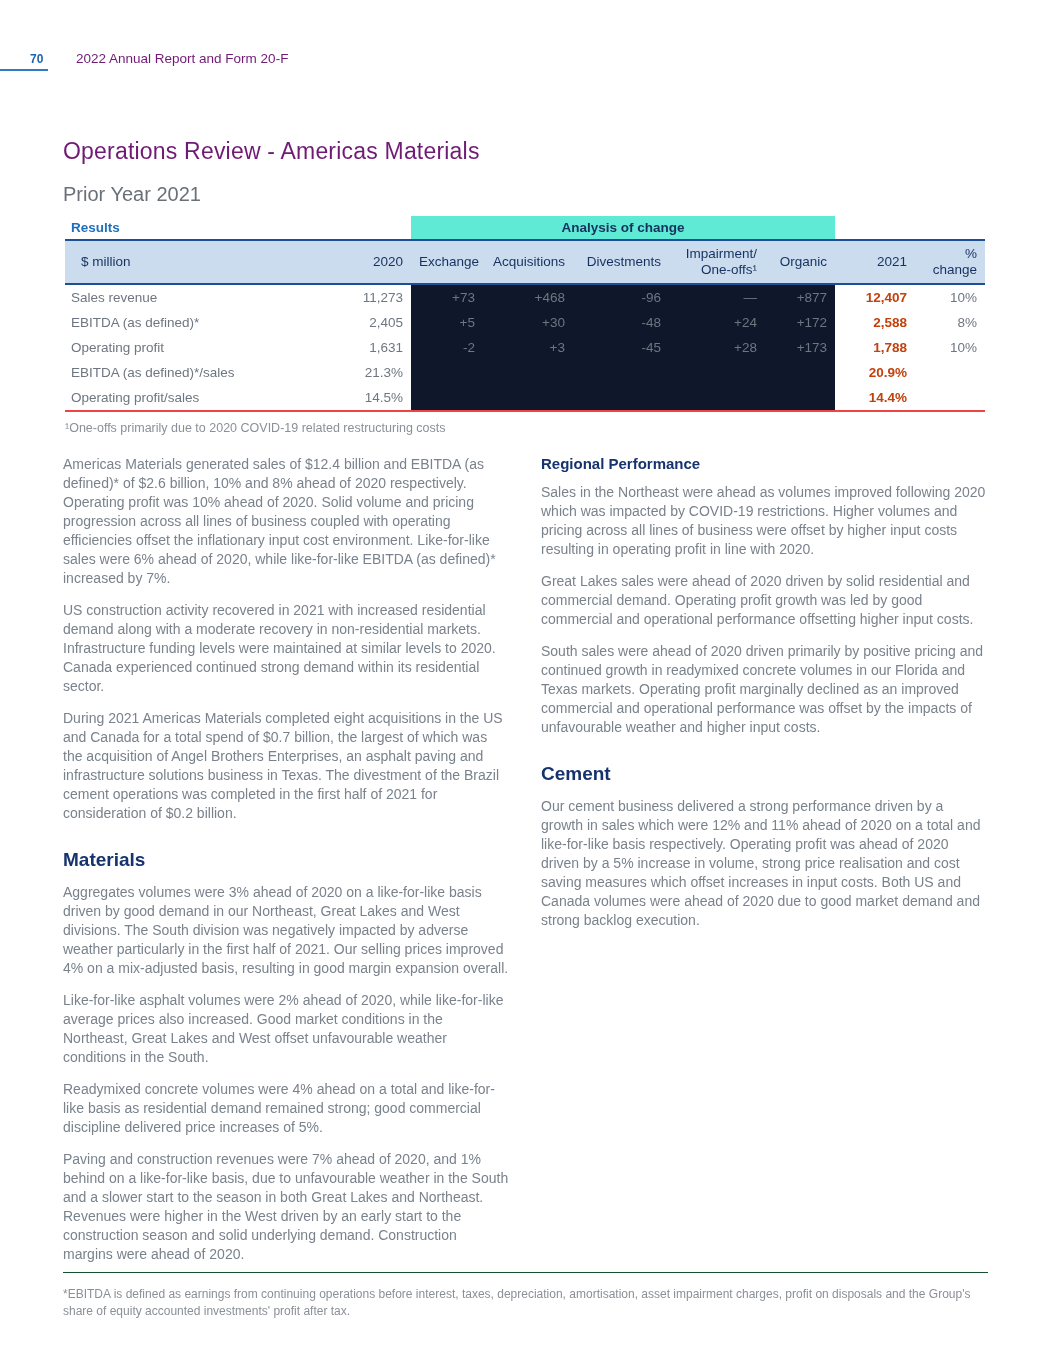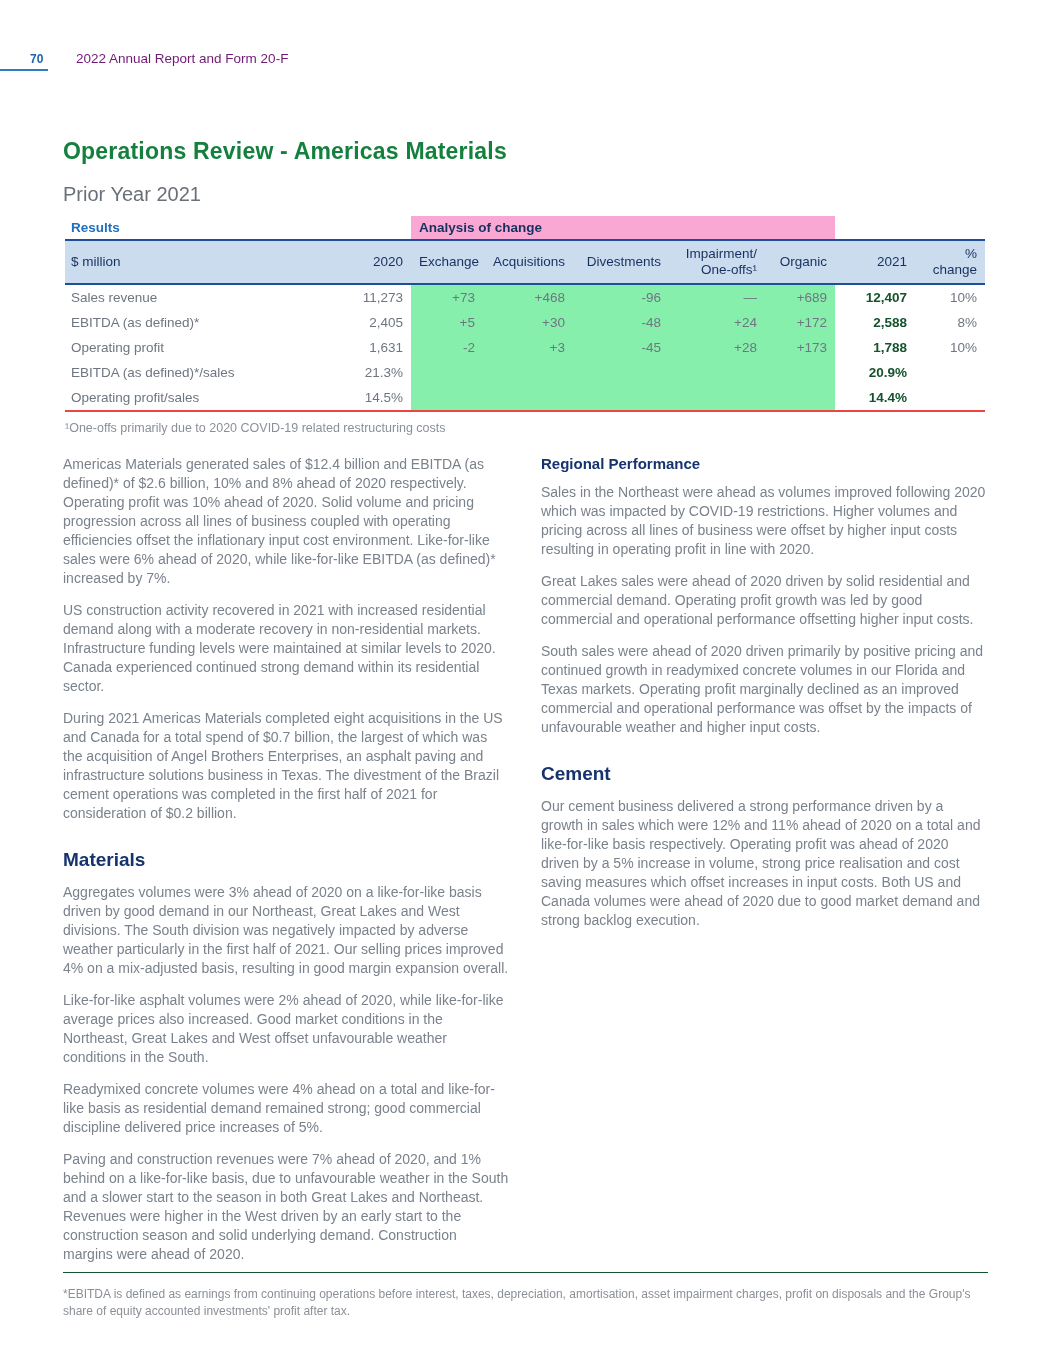--- a/index.html
+++ b/index.html
@@ -11,41 +11,41 @@
   }
   .page { position:absolute; inset:0; background:#fff; overflow:hidden; }
 
   
   .running-header { position:absolute; top:50px; left:0; width:100%; }
   .pagenum { position:absolute; left:30px; top:2px; font-size:12px; font-weight:700; color:#1c64ad; }
   .pagenum-rule { position:absolute; left:0; top:19px; width:48px; height:2px; background:#2e7cc1; }
   .report-name { position:absolute; left:76px; top:1px; font-size:13.5px; color:#701a75; }
 
   
-  .main-title { position:absolute; left:63px; top:138px; font-size:23px; font-weight:700; color:#15803d; letter-spacing:0.2px; }
+  .main-title { position:absolute; left:63px; top:138px; font-size:23px; font-weight:400; color:#701a75; letter-spacing:0.2px; }
   .subtitle { position:absolute; left:63px; top:183px; font-size:20px; font-weight:400; color:#6a7077; }
 
   
   .table-wrap { position:absolute; left:65px; top:216px; width:920px; }
   table { border-collapse:collapse; table-layout:fixed; width:920px; font-size:13.5px; }
   td, th { overflow:hidden; }
   .pre-header td { height:24px; vertical-align:bottom; padding:0 8px 4px 8px; }
   .results-label { font-weight:700; color:#1e6fbe; padding-left:6px !important; }
-  .analysis-label { background:#f9a8d4; text-align:left; font-weight:700; color:#17315f; }
+  .analysis-label { background:#5eead4; text-align:center; font-weight:700; color:#17315f; }
   .head-row th {
     background:#cbdcef; color:#17315f; font-weight:400;
     border-top:2px solid #1d4e96; border-bottom:2px solid #1d4e96;
     padding:5px 8px; text-align:right; vertical-align:middle;
     white-space:pre-line; line-height:16px; height:42px;
   }
-  .head-row th.col-first { text-align:left; padding-left:6px; }
+  .head-row th.col-first { text-align:left; padding-left:16px; }
   tbody td { padding:5px 8px; text-align:right; color:#6e7681; height:25px; }
   tbody td.row-label { text-align:left; padding-left:6px; color:#6e7681; }
-  tbody td.band { background:#86efac; }
-  tbody td.v2021 { font-weight:700; color:#14532d; }
+  tbody td.band { background:#0f172a; }
+  tbody td.v2021 { font-weight:700; color:#c2410c; }
   tbody tr:last-child td { border-bottom:2px solid #ef4444; }
   .table-footnote { margin-top:9px; text-align:left; font-size:12.5px; color:#8a9097; }
 
   
   .columns { position:absolute; left:63px; top:455px; width:925px; display:flex; gap:31px; }
   .col { width:447px; }
   .col p { font-size:14px; line-height:19px; color:#7a828c; margin-bottom:13px; }
   h2.section { font-size:19px; font-weight:700; color:#16336e; margin:26px 0 12px 0; }
   h3.section { font-size:15px; font-weight:700; color:#16336e; margin:0 0 11px 0; }
   .col .first-heading { margin-top:0; }
@@ -105,21 +105,21 @@
         </tr>
       </thead>
       <tbody>
         <tr>
           <td class="row-label">Sales revenue</td>
           <td>11,273</td>
           <td class="band">+73</td>
           <td class="band">+468</td>
           <td class="band">-96</td>
           <td class="band">—</td>
-          <td class="band">+689</td>
+          <td class="band">+877</td>
           <td class="v2021">12,407</td>
           <td>10%</td>
         </tr>
         <tr>
           <td class="row-label">EBITDA (as defined)*</td>
           <td>2,405</td>
           <td class="band">+5</td>
           <td class="band">+30</td>
           <td class="band">-48</td>
           <td class="band">+24</td>

